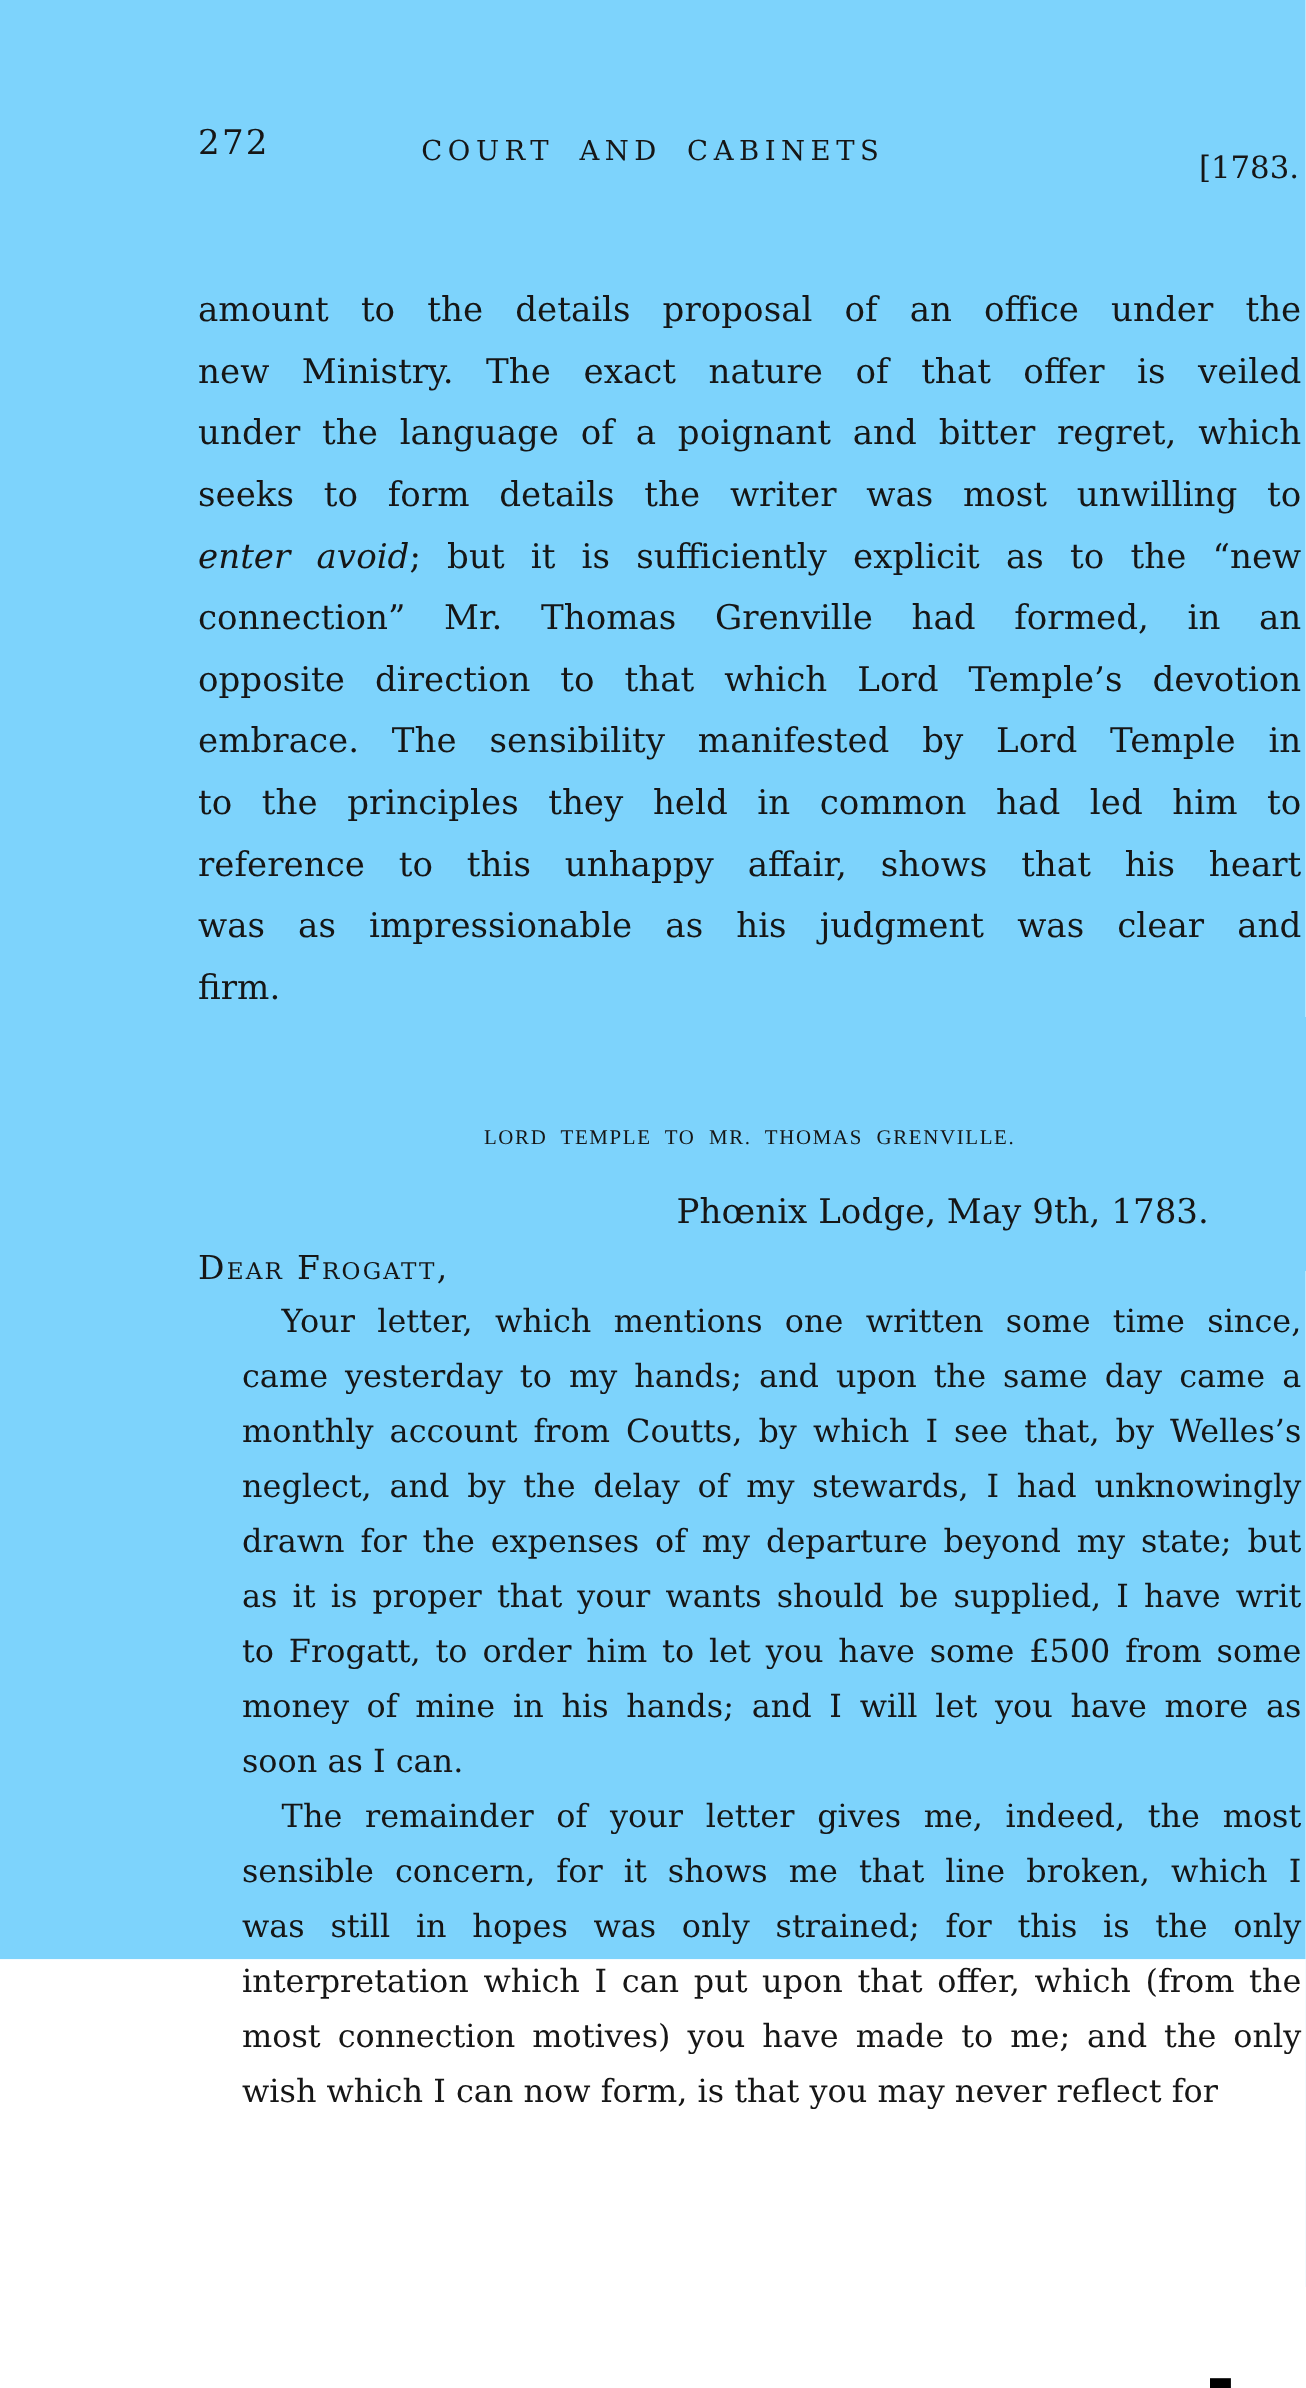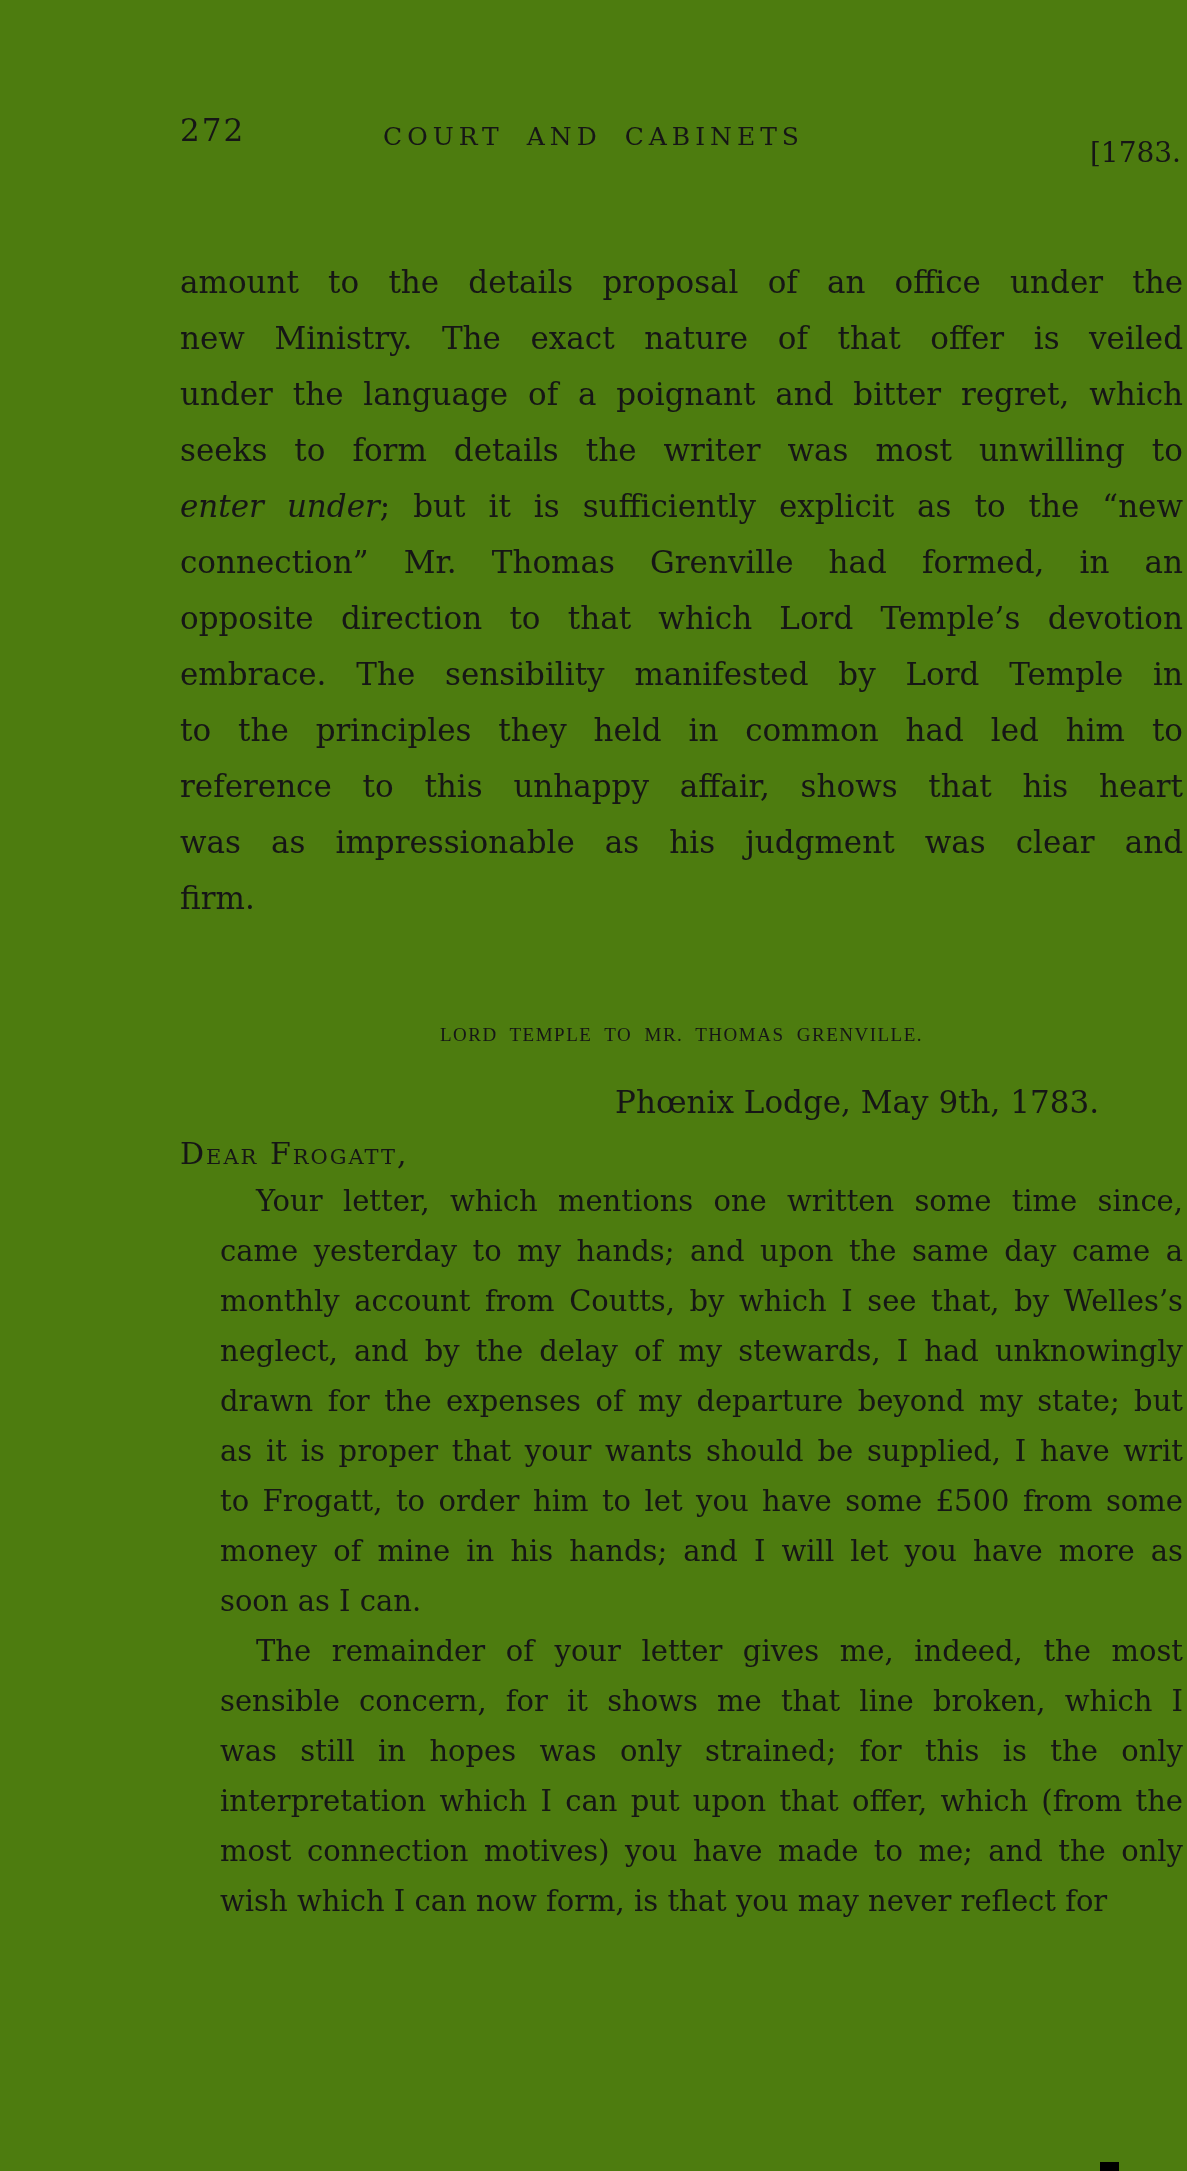--- a/index.html
+++ b/index.html
@@ -5,22 +5,22 @@
   html, body {
     margin: 0; padding: 0;
     width: 1187px; height: 2171px;
     background: #ffffff;
     overflow: hidden;
     font-family: "DejaVu Serif", "Liberation Serif", serif;
     color: #161616;
   }
   .page {
     position: relative;
-    width: 1187px; height: 2171px;
-    background: #4d7c0f;
+    width: 1187px; height: 1781px;
+    background: #7dd3fc;
   }
   .content {
     position: relative;
     margin-left: 180px;
     width: 1003px;
   }
   
   .pagehead {
     position: relative;
     padding-top: 118px;
@@ -103,21 +103,21 @@
       <span class="pagenum">272</span>
       <span class="runtitle">COURT AND CABINETS</span>
       <span class="yearmark">[1783.</span>
     </div>
 
     <div class="para intro">
         <div class="line">amount to the details proposal of an office under the</div>
         <div class="line">new Ministry. The exact nature of that offer is veiled</div>
         <div class="line">under the language of a poignant and bitter regret, which</div>
         <div class="line">seeks to form details the writer was most unwilling to</div>
-        <div class="line"><span class="it">enter under</span><span>; but it is sufficiently explicit as to the “new</span></div>
+        <div class="line"><span class="it">enter avoid</span><span>; but it is sufficiently explicit as to the “new</span></div>
         <div class="line">connection” Mr. Thomas Grenville had formed, in an</div>
         <div class="line">opposite direction to that which Lord Temple’s devotion</div>
         <div class="line">embrace. The sensibility manifested by Lord Temple in</div>
         <div class="line">to the principles they held in common had led him to</div>
         <div class="line">reference to this unhappy affair, shows that his heart</div>
         <div class="line">was as impressionable as his judgment was clear and</div>
         <div class="line last">firm.</div>
       </div>
 
     <div class="letterhead">LORD TEMPLE TO MR. THOMAS GRENVILLE.</div>

